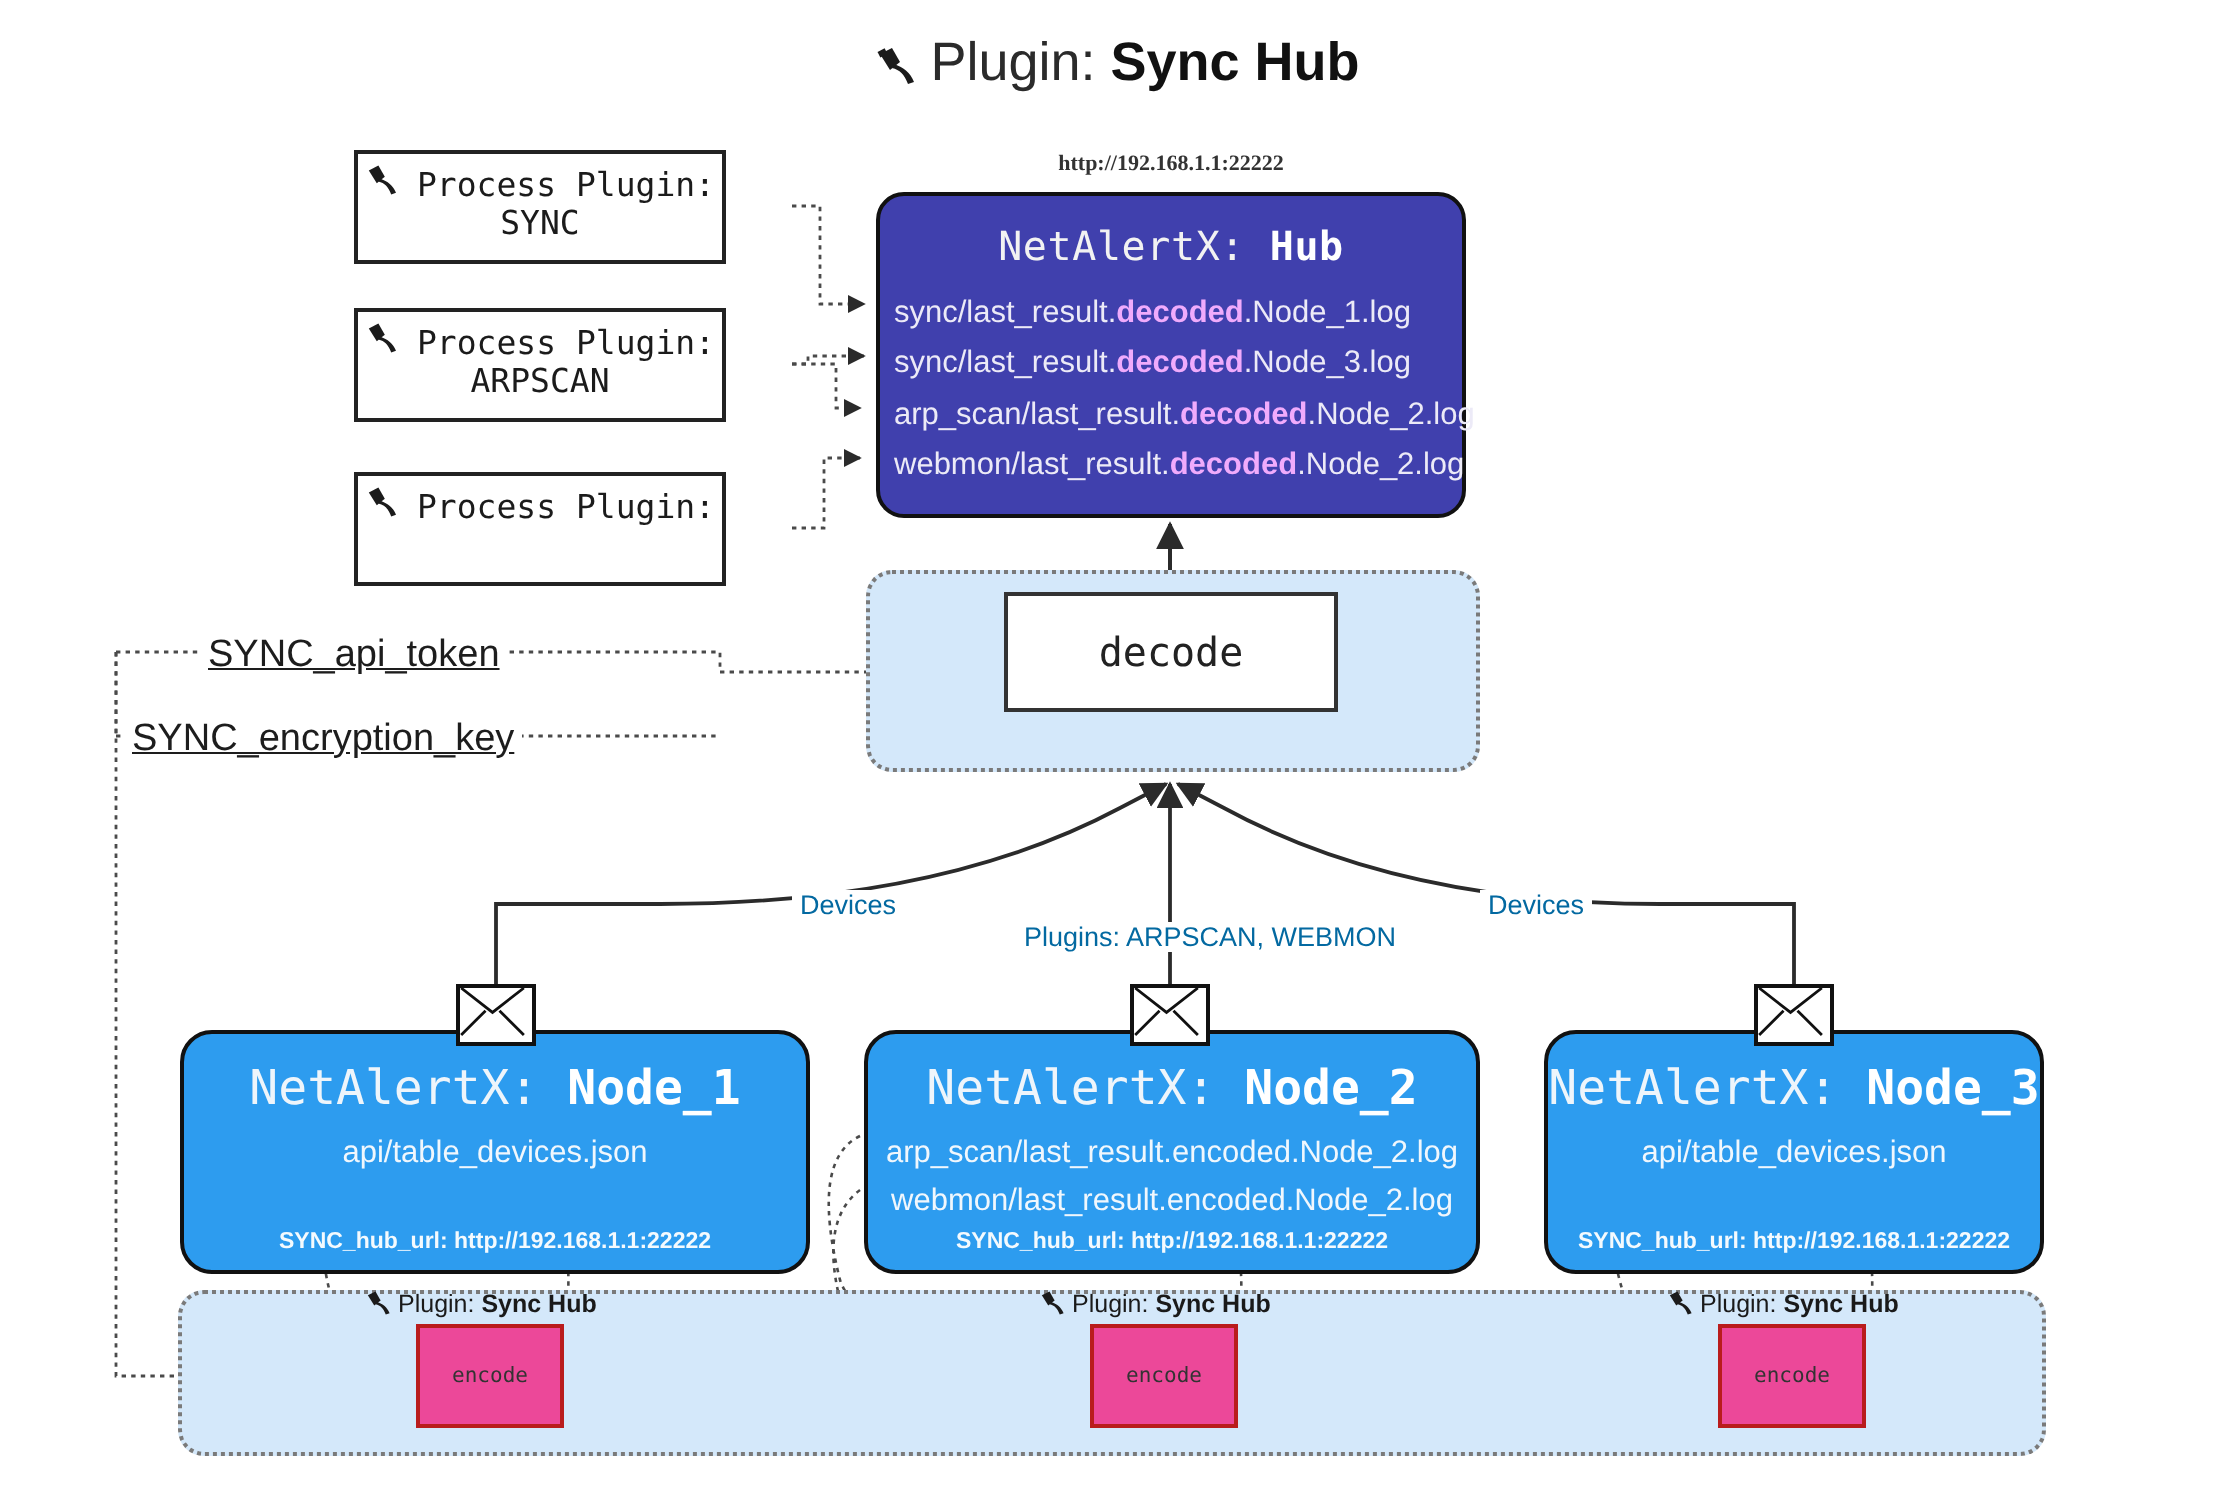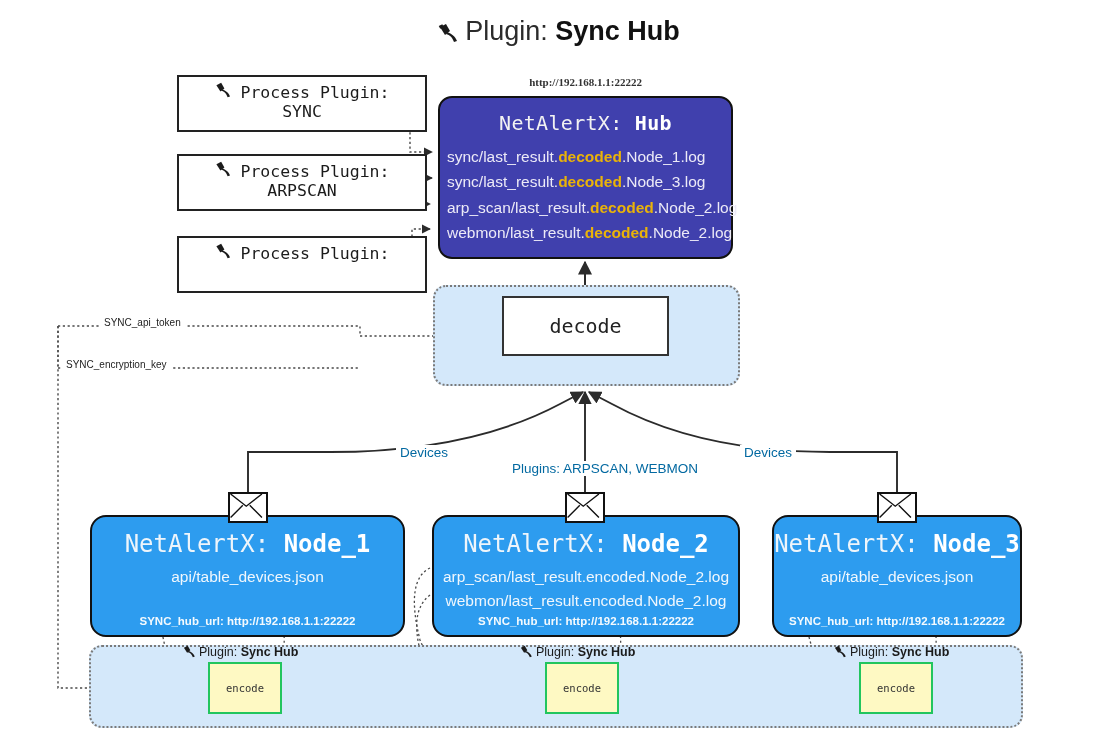--- a/index.html
+++ b/index.html
@@ -38,21 +38,21 @@
     width: 25px; height: 20px;
     position: relative;
     vertical-align: -3px;
     margin-right: 3px;
   }
   .plug svg { display:block; }
 
   
   .proc-box {
     position: absolute;
-    width: 250px;
+    width: 186px;
     height: 57px;
     background: #ffffff;
     border: 2px solid #222;
     font-family: "DejaVu Sans Mono", monospace;
     font-size: 16.5px;
     color: #1b1b1b;
     line-height: 1.15;
     padding-top: 5px;
     text-align: center;
   }
@@ -82,21 +82,21 @@
   .hub-lines {
     margin-top: 9px;
     padding-left: 7px;
   }
   .hub-lines div {
     font-size: 15.5px;
     color: #eceaf7;
     line-height: 1.63;
     white-space: nowrap;
   }
-  .hub-lines b { color: #eab308; font-weight: bold; }
+  .hub-lines b { color: #f0abfc; font-weight: bold; }
   .hub-url {
     position: absolute;
     left: 438px; top: 76px;
     width: 295px;
     text-align: center;
     font-size: 11px;
     font-weight: bold;
     color: #333;
     font-family: Liberation Serif, serif;
   }
@@ -121,24 +121,25 @@
     color: #222;
     display: flex;
     align-items: center;
     justify-content: center;
   }
 
   
   .key-label {
     position: absolute;
     background: #ffffff;
-    font-size: 10px;
+    font-size: 19px;
     color: #1d1d1d;
     padding: 0 4px;
     white-space: nowrap;
+    text-decoration: underline;
   }
 
   
   .edge-label {
     position: absolute;
     background: #ffffff;
     font-size: 13.5px;
     color: #0369a1;
     padding: 0 4px;
     white-space: nowrap;
@@ -196,22 +197,22 @@
     position: absolute;
     left: 89px; top: 645px;
     width: 934px; height: 83px;
     background: #d4e8fa;
     border: 2px dotted #7a7a7a;
     border-radius: 13px;
   }
   .enc-box {
     position: absolute;
     width: 74px; height: 52px;
-    background: #fef9c3;
-    border: 2px solid #22c55e;
+    background: #ec4899;
+    border: 2px solid #b91c1c;
     font-family: "DejaVu Sans Mono", monospace;
     font-size: 10.5px;
     color: #333;
     display: flex;
     align-items: center;
     justify-content: center;
     z-index: 5;
   }
   .enc-label {
     position: absolute;

